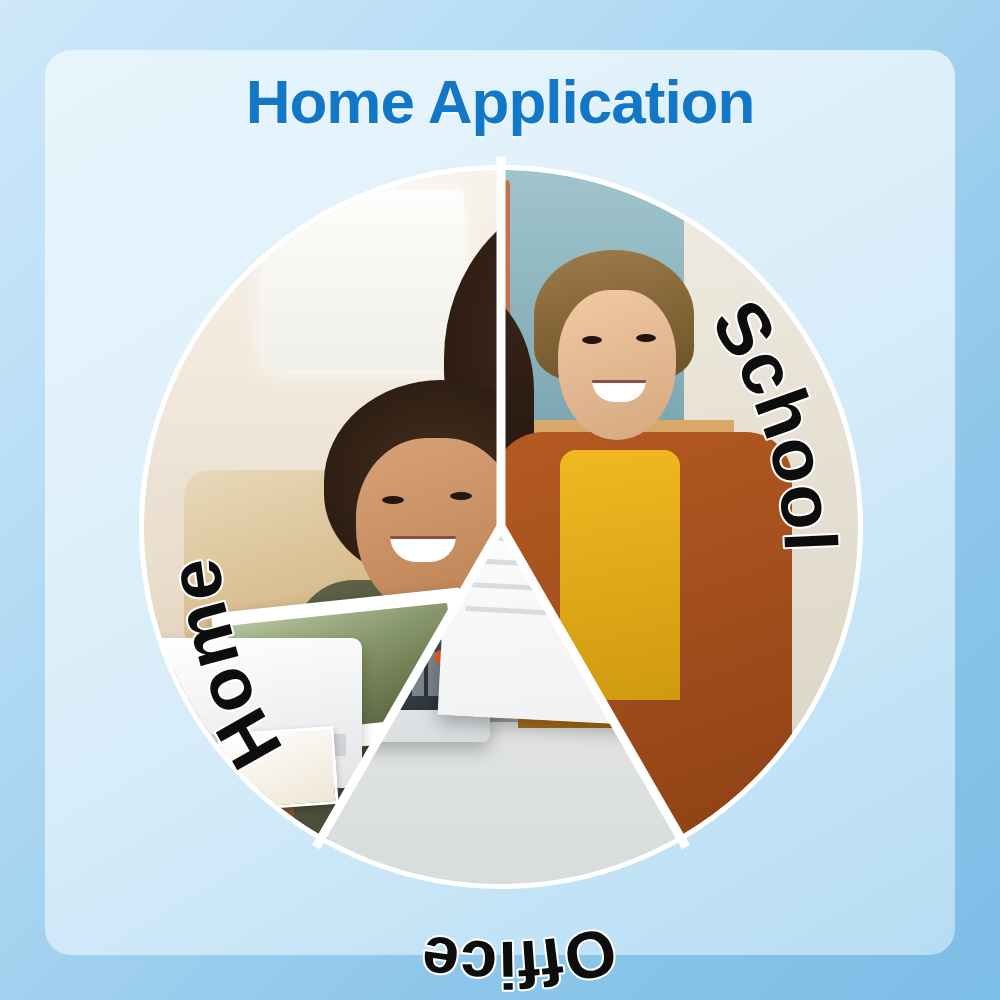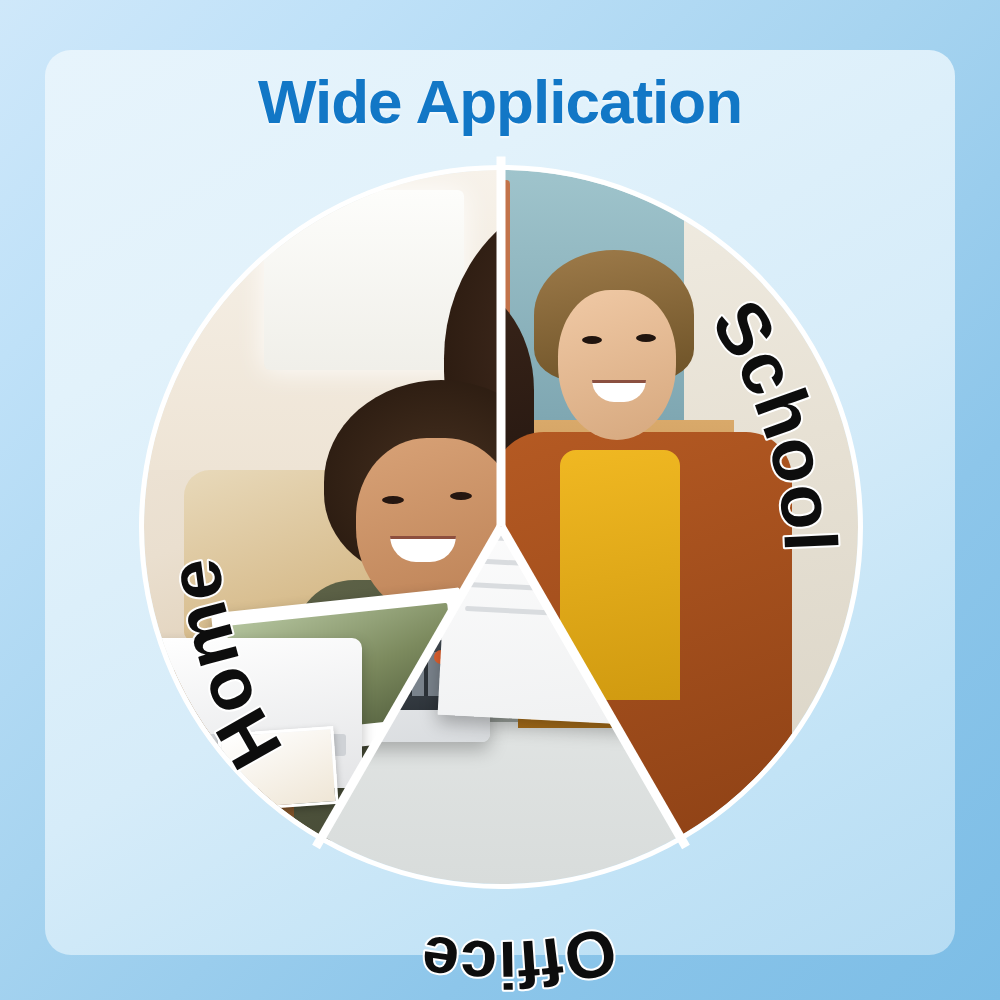--- a/index.html
+++ b/index.html
@@ -229,21 +229,21 @@
   .plant{position:absolute;left:560px;top:190px;width:60px;height:70px;
     background:radial-gradient(ellipse at 50% 60%,#6f9454,#3f5d30);border-radius:50% 50% 40% 40%;}
 </style>
 </head>
 <body>
 
 <div id="stage">
 
   <div id="panel"></div>
 
-  <div id="title">Wide Application</div>
+  <div id="title">Home Application</div>
 
   <div id="circle-wrap">
 
     <div class="seg" id="seg-home">
       <div class="art scene">
         <div class="home-bg"></div>
         <div class="home-wall"></div>
         <div class="home-window"></div>
         <div class="home-sofa"></div>
         <div class="home-desk"></div>

